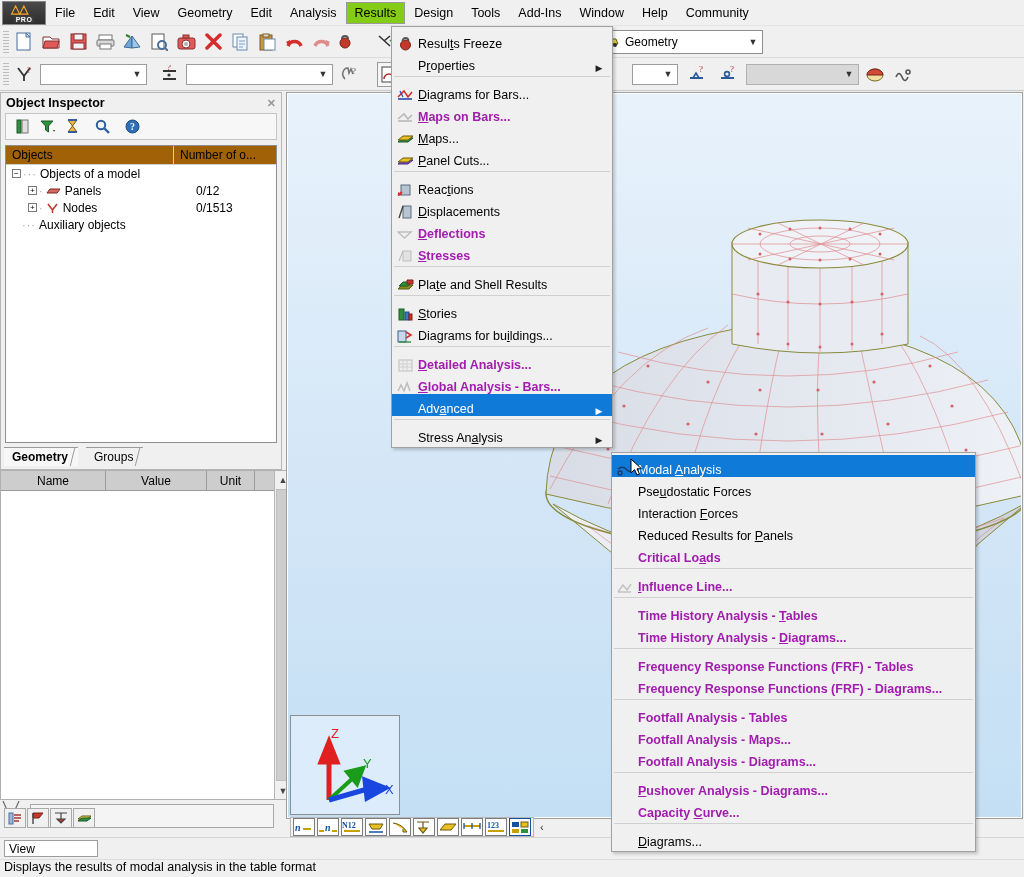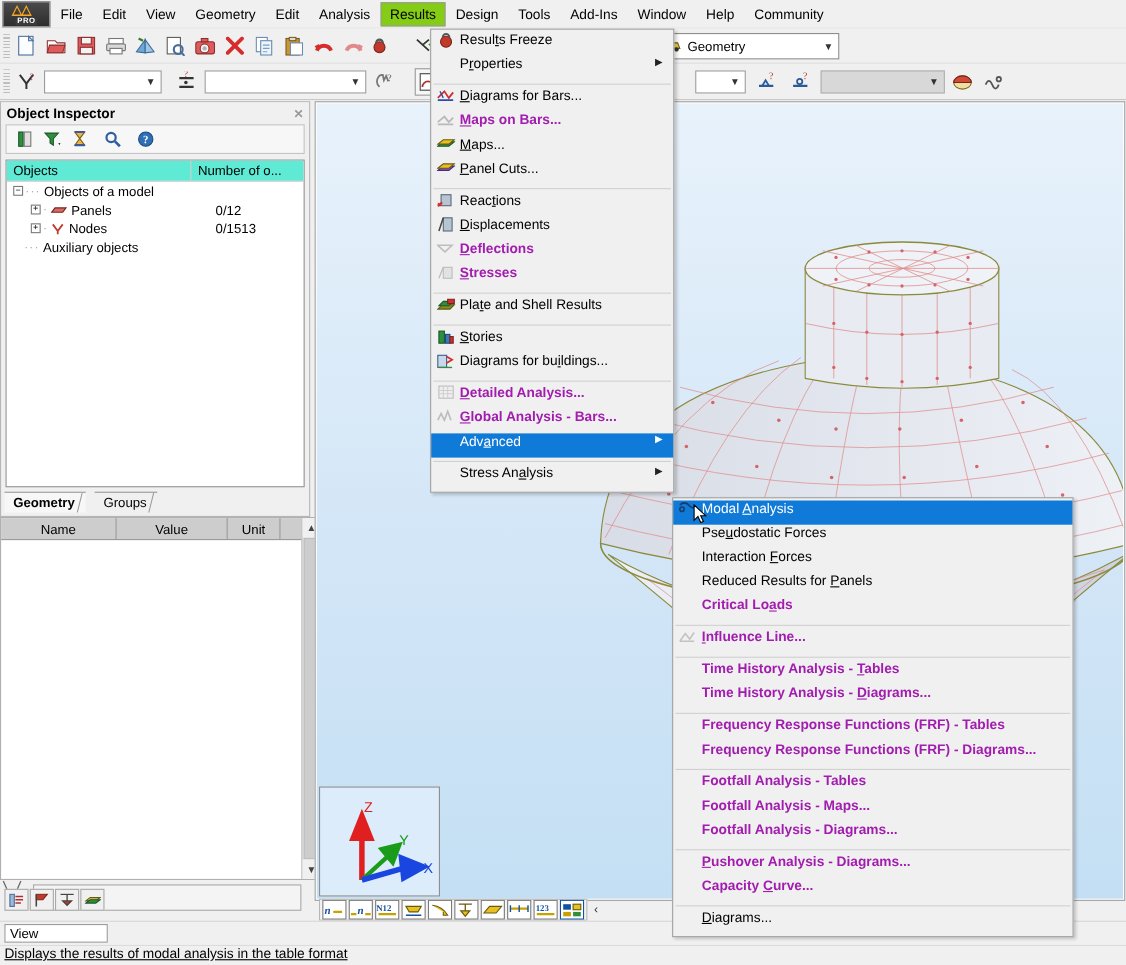--- a/index.html
+++ b/index.html
@@ -86,21 +86,21 @@
     height: 27px; margin: 0 4px; border: 1px solid #c4c4c4; background: #f7f7f7;
     display: flex; align-items: center; padding-left: 4px;
   }
   .insp-toolbar .tbtn { width: 23px; height: 23px; }
   .insp-body {
     position: absolute; left: 4px; top: 52px; right: 4px; bottom: 26px;
     background: #fff; border: 1px solid #8f8f8f; overflow: hidden;
   }
   .tree-head {
     display: flex; height: 19px; border-bottom: 1px solid #cfcfcf;
-    background: #5eead4; font-size: 12px;
+    background: #a16207; font-size: 12px;
   }
   .tree-head div { padding: 2px 0 0 6px; }
   .tree-head .c1 { width: 168px; border-right: 1px solid #cfcfcf; }
   .tree-head .c2 { flex: 1; }
   .tree-row { display: flex; height: 17px; align-items: center; font-size: 12px; }
   .tree-row .lbl { width: 168px; display: flex; align-items: center; }
   .tree-row .num { flex: 1; padding-left: 6px; }
   .expander {
     width: 9px; height: 9px; border: 1px solid #7a7a7a; background: #fff;
     display: inline-flex; align-items: center; justify-content: center;
@@ -196,36 +196,36 @@
   .statusbar {
     position: absolute; left: 0; bottom: 0; width: 1024px; height: 40px;
     background: #f0f0f0; border-top: 1px solid #d6d6d6;
   }
   .status-view {
     position: absolute; left: 4px; top: 2px; width: 94px; height: 17px;
     border: 1px solid #9c9c9c; background: #fff; font-size: 12px;
     padding: 0 4px; display: flex; align-items: center;
   }
   .status-msg {
-    position: absolute; left: 4px; top: 22px; font-size: 12.5px; text-decoration: underline;
+    position: absolute; left: 4px; top: 22px; font-size: 12.5px;
   }
   .status-sep {
     position: absolute; left: 0; right: 0; top: 21px; height: 1px; background: #dcdcdc;
   }
 
   
   .dropdown {
     position: absolute; background: #f0f0f0;
     border: 1px solid #a0a0a0; box-shadow: 2px 2px 3px rgba(0,0,0,.2);
     padding: 2px 0; z-index: 50;
   }
   #results-menu { left: 391px; top: 26px; width: 222px; }
   #advanced-menu { left: 611px; top: 452px; width: 365px; }
   .mi {
-    display: flex; align-items: flex-start; height: 22px;
+    display: flex; align-items: flex-end; height: 22px;
     padding: 0 6px 0 0; font-size: 12.5px; white-space: nowrap; position: relative;
   }
   .mi .ic { width: 26px; display: flex; align-items: center; justify-content: center; }
   .mi .tx { flex: 1; }
   .mi .sub { width: 14px; font-size: 9px; color: #222; text-align: center; }
   .mi.disabled .tx, .mi.disabled .sub { color: #a21caf; font-weight: bold; }
   .mi.sel { background: #0f7ad7; }
   .mi.sel .tx { color: #fff; }
   .mi.sel .sub { color: #fff; }
   .msep { height: 1px; background: #d0d0d0; margin: 3px 2px; }

